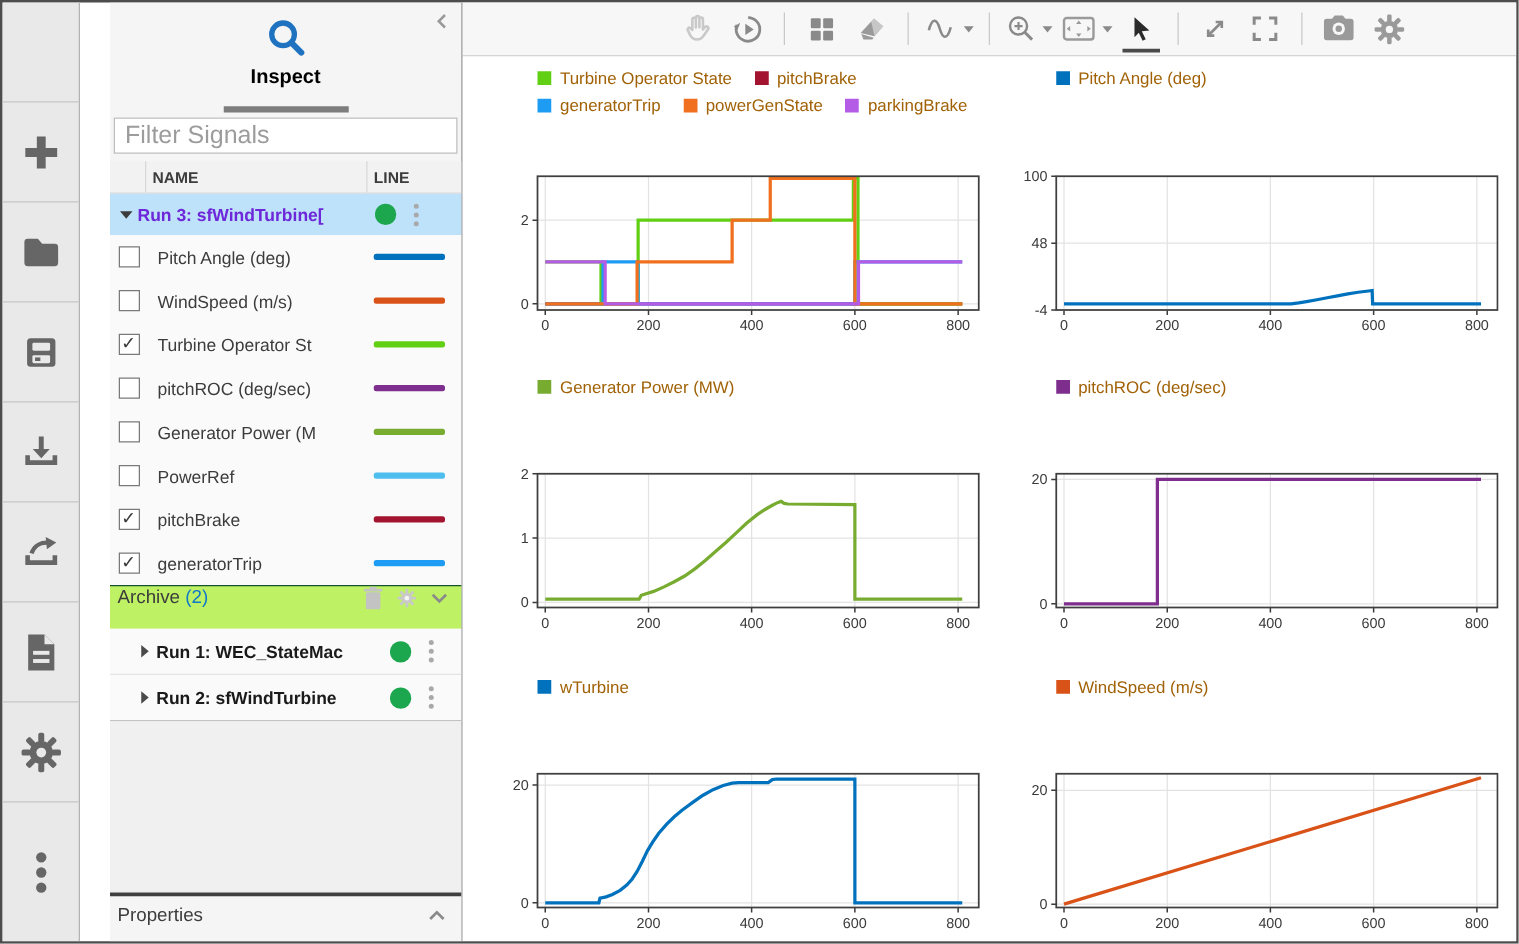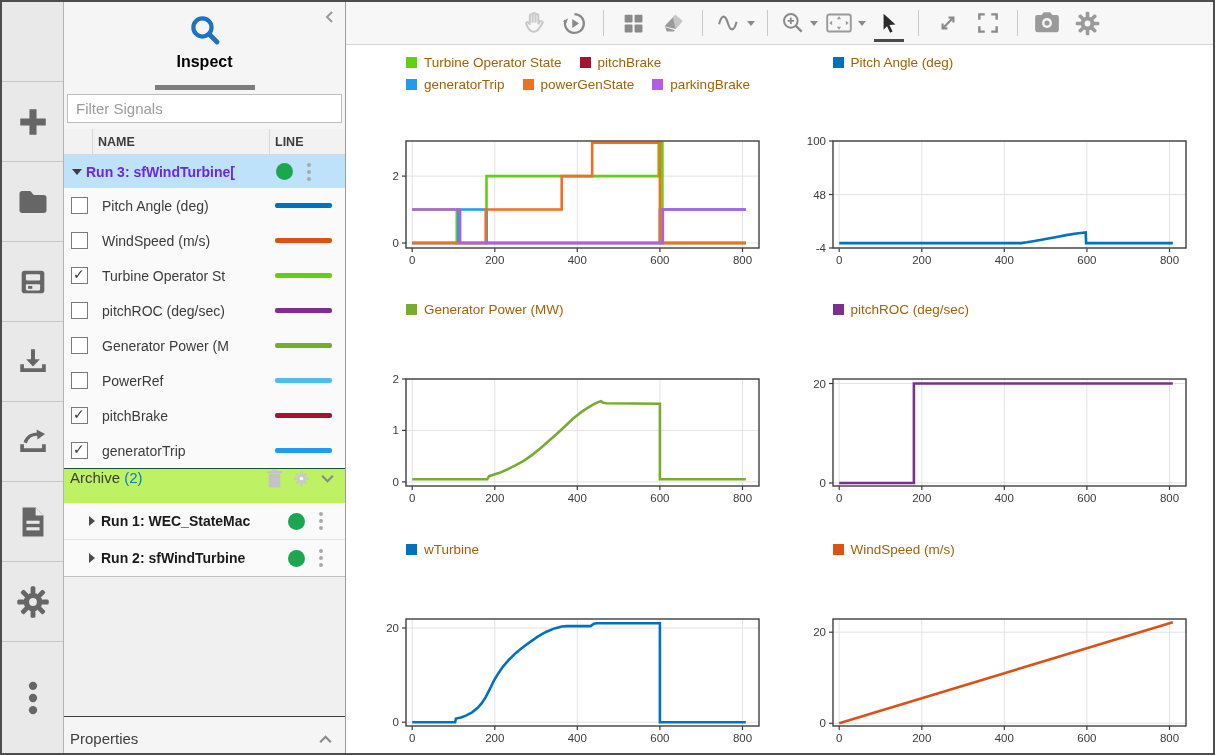--- a/index.html
+++ b/index.html
@@ -7,30 +7,30 @@
   .window{box-sizing:border-box;width:1215px;height:755px;border:2px solid #4d4d4d;display:flex;overflow:hidden;background:#fff;}
 
   
   .lstrip{width:61px;background:#e9e9e9;border-right:1px solid #b3b3b3;display:flex;flex-direction:column;flex:none;}
   .lstrip .seg{height:79px;flex:none;border-bottom:1px solid #c6c6c6;display:flex;align-items:center;justify-content:center;cursor:pointer;}
   .lstrip .seg.empty{border-bottom:1px solid #c6c6c6;}
   .lstrip .seg:last-child{border-bottom:none;flex:1;}
   .lstrip svg{display:block;}
 
   
-  .sidebar{width:281px;flex:none;background:#f5f5f5;border-right:1px solid #9c9c9c;display:flex;flex-direction:column;position:relative;}
+  .sidebar{width:281px;flex:none;background:#f5f5f5;border-right:1px solid #9c9c9c;display:flex;flex-direction:column;position:relative;margin-left:24px;}
   .tabs{height:84px;position:relative;display:flex;justify-content:center;gap:54px;padding-top:8px;box-sizing:border-box;}
   .tab{display:flex;flex-direction:column;align-items:center;cursor:pointer;position:relative;width:100px;}
   .tab .ticon{height:40px;display:flex;align-items:center;justify-content:center;}
   .tab .tlabel{font-size:16px;color:#1a1a1a;margin-top:3px;}
   .tab.active .tlabel{font-weight:bold;color:#000;}
   .tab.active::after{content:"";position:absolute;left:0;right:0;bottom:-4px;height:5px;background:#7d7d7d;}
   .collapse-btn{position:absolute;top:8px;right:8px;cursor:pointer;}
   .filterwrap{padding:8px 3px 6px 3px;}
-  .filter-input{box-sizing:border-box;width:100%;height:29px;border:1px solid #bdbdbd;background:#fff;font-size:15px;padding:0 8px;color:#ec4899;font-family:inherit;}
+  .filter-input{box-sizing:border-box;width:100%;height:29px;border:1px solid #bdbdbd;background:#fff;font-size:20px;padding:0 8px;color:#ec4899;font-family:inherit;}
   .filter-input::placeholder{color:#9c9c9c;}
   .thead{height:25px;display:flex;align-items:center;border-bottom:1px solid #d8d8d8;font-size:12.5px;font-weight:bold;color:#3c3c3c;background:#f2f2f2;}
   .thead .c-cb{width:28px;border-right:1px solid #d8d8d8;height:100%;}
   .thead .c-name{flex:1;padding-left:5px;border-right:1px solid #d8d8d8;height:100%;display:flex;align-items:center;}
   .thead .c-line{width:70px;padding-left:5px;}
   .runrow{height:33px;background:#bee2f9;display:flex;align-items:center;cursor:pointer;}
   .caret-down{width:0;height:0;border-left:5px solid transparent;border-right:5px solid transparent;border-top:6px solid #3c3c3c;margin:0 4px 0 8px;}
   .caret-right{width:0;height:0;border-top:5px solid transparent;border-bottom:5px solid transparent;border-left:6px solid #4a4a4a;margin:0 6px 0 9px;}
   .runrow .rlabel{font-size:14px;font-weight:bold;color:#6d28d9;white-space:nowrap;overflow:hidden;width:188px;}
   .gdot{width:17px;height:17px;border-radius:50%;background:#1ca74f;flex:none;margin-left:2px;}
@@ -43,21 +43,21 @@
   .signame{font-size:14px;color:#3c3c3c;margin-left:14px;white-space:nowrap;overflow:hidden;width:166px;flex:none;}
   .swatch{width:57px;height:5px;border-radius:2px;margin-left:7px;flex:none;}
   .archhead{height:34px;border-top:1px solid #14532d;display:flex;align-items:flex-start;background:#bef264;}
   .archhead .alabel{font-size:15px;color:#3c3c3c;margin-left:6px;flex:1;cursor:pointer;}
   .archhead .alabel b{font-weight:normal;color:#0f78c8;}
   .archhead .aicons{display:flex;align-items:center;gap:10px;margin-right:10px;}
   .archrow{height:36px;display:flex;align-items:center;background:#fafafa;border-bottom:1px solid #e4e4e4;cursor:pointer;justify-content:center;}
   .archrow .rlabel{font-size:14px;font-weight:bold;color:#1a1a1a;white-space:nowrap;overflow:hidden;width:185px;}
   .archend{border-bottom:1px solid #c2c2c2;}
   .sbfill{flex:1;background:#f0f0f0;}
-  .propbar{height:30px;border-top:1px solid #404040;background:#f5f5f5;display:flex;align-items:flex-end;justify-content:space-between;padding:0 12px 0 6px;cursor:pointer;}
+  .propbar{height:30px;border-top:3px solid #404040;background:#f5f5f5;display:flex;align-items:center;justify-content:space-between;padding:0 12px 0 6px;cursor:pointer;}
   .propbar .plabel{font-size:15px;color:#3c3c3c;}
   .propfill{height:6px;background:#f5f5f5;}
 
   
   .main{flex:1;display:flex;flex-direction:column;min-width:0;background:#fff;}
   .ptoolbar{height:42px;flex:none;background:#f7f7f7;border-bottom:1px solid #d4d4d4;display:flex;align-items:center;padding-left:168px;}
   .tbtn{height:34px;min-width:34px;display:flex;align-items:center;justify-content:center;cursor:pointer;position:relative;margin:0 3px;}
   .tbtn.active::after{content:"";position:absolute;left:2px;right:2px;bottom:-2px;height:3px;background:#4a4a4a;}
   .tsep{width:1px;height:26px;background:#c9c9c9;margin:0 9px;}
   .ddcaret{width:0;height:0;border-left:4px solid transparent;border-right:4px solid transparent;border-top:5px solid #8a8a8a;margin-left:4px;}

